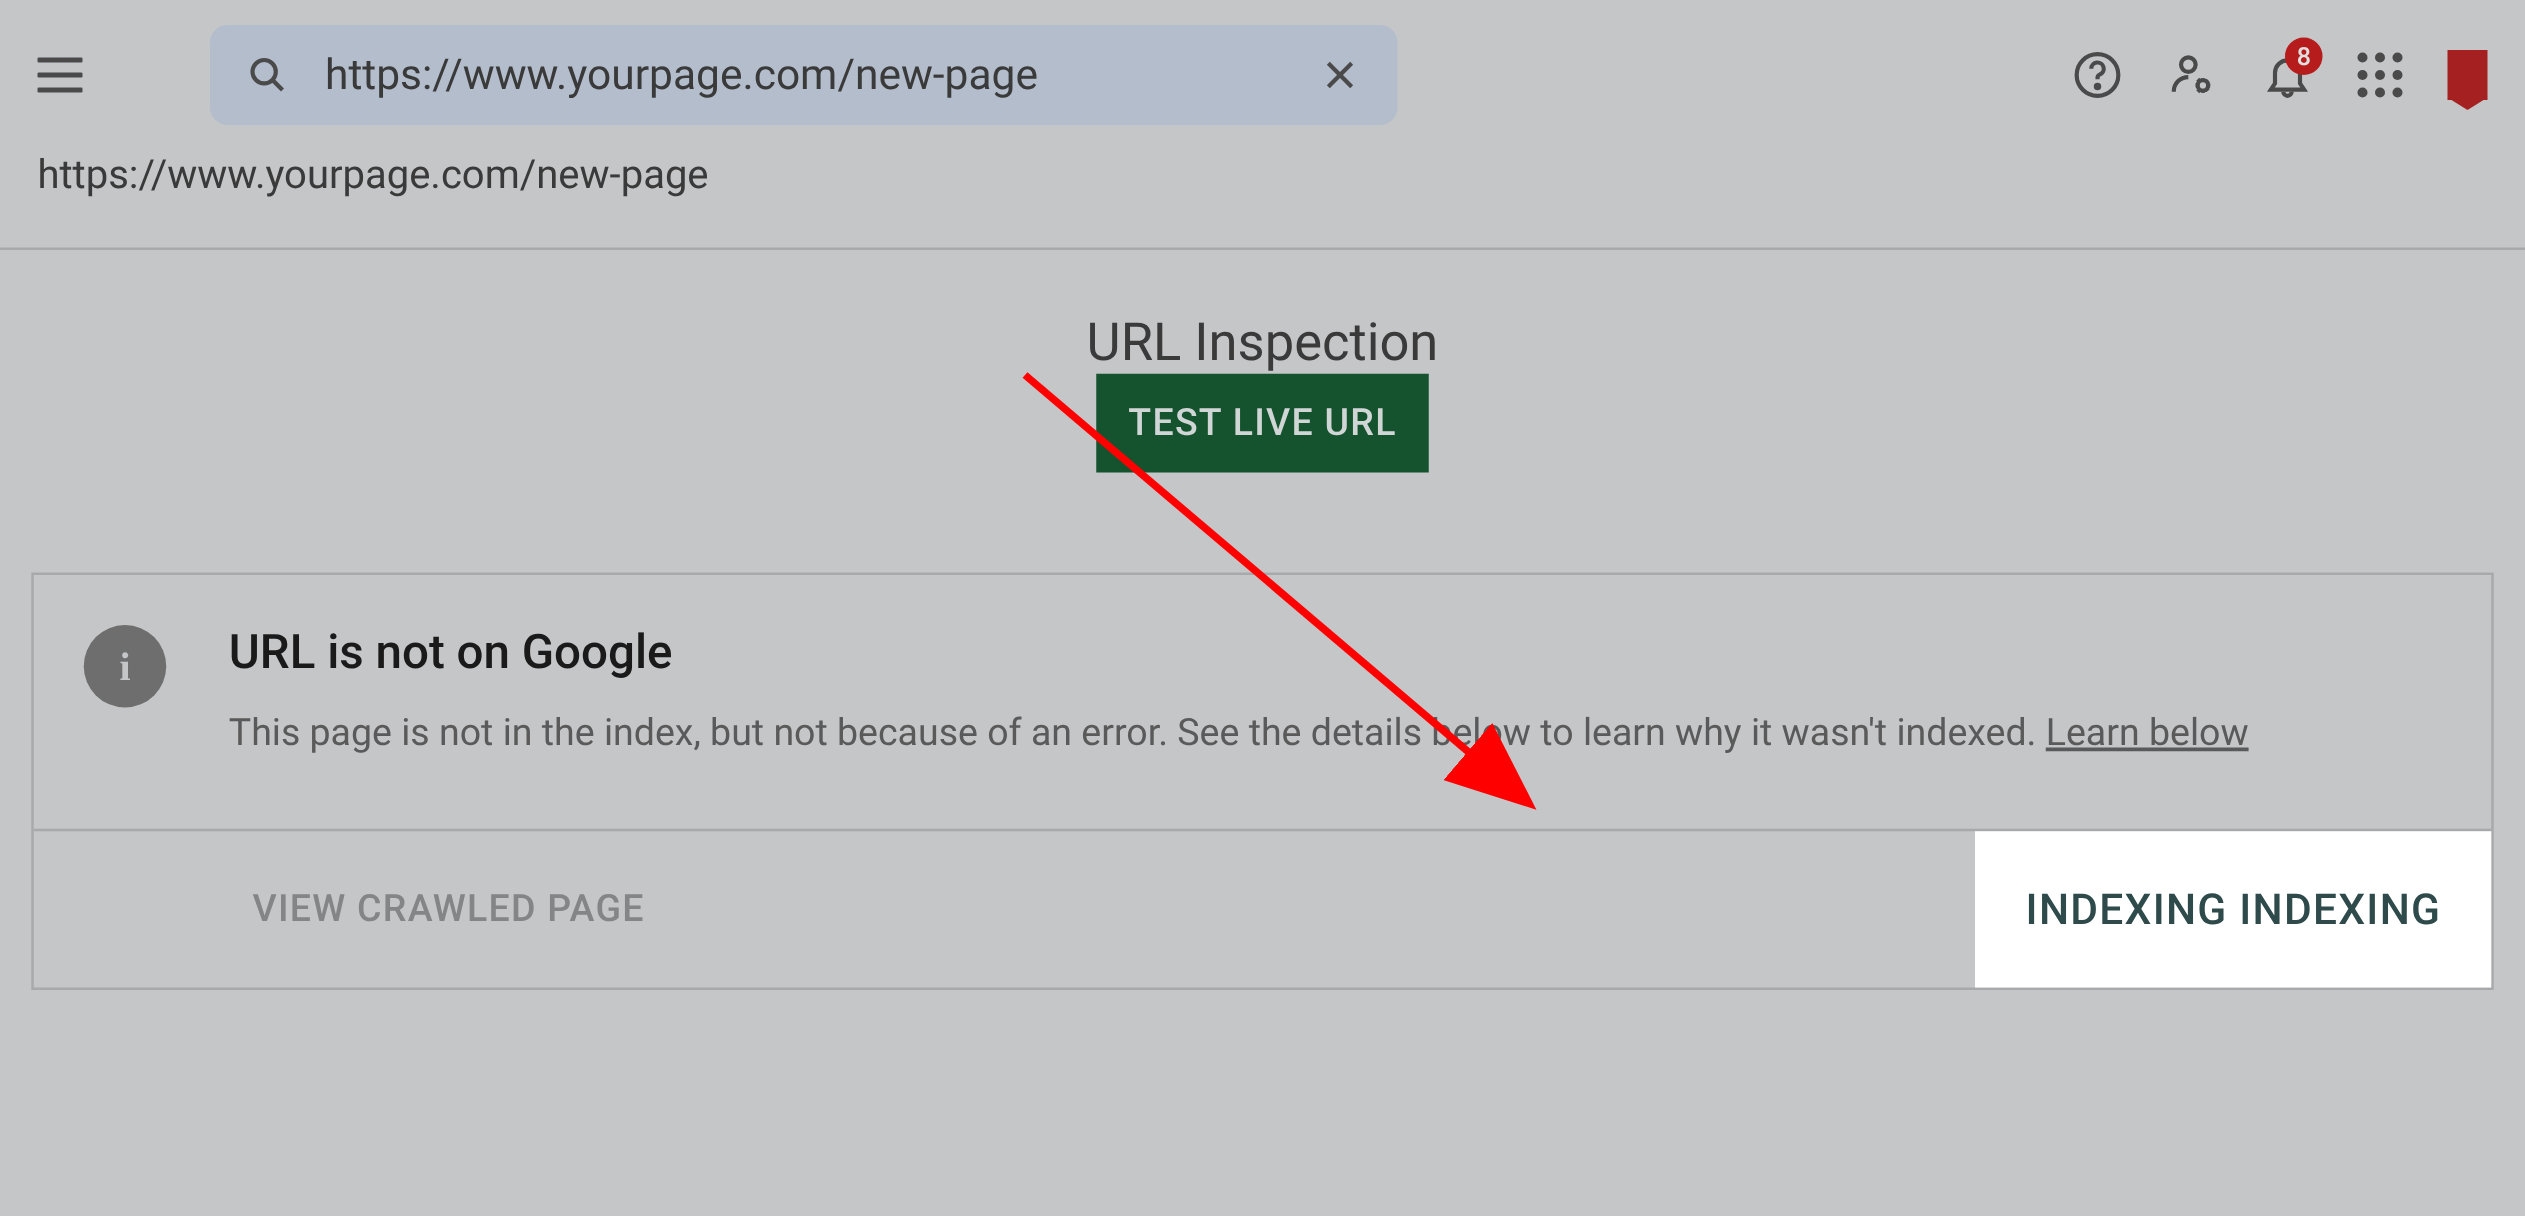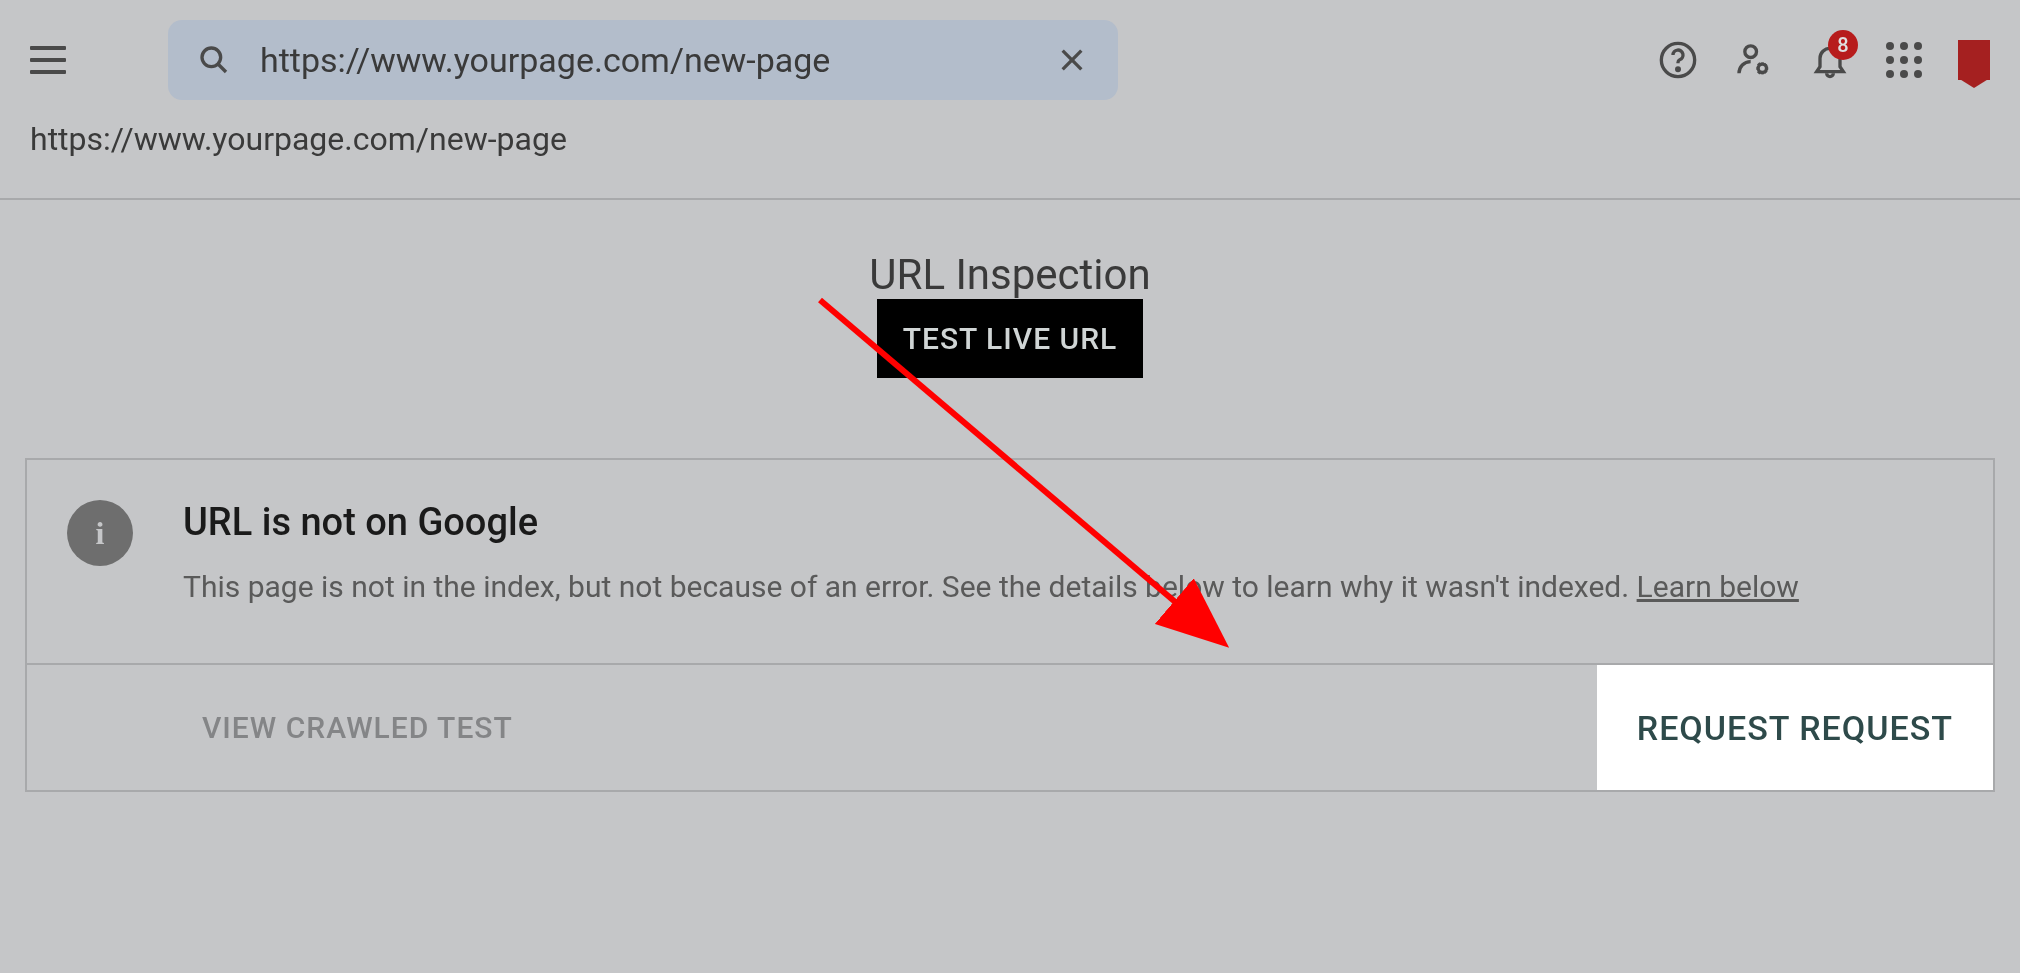--- a/index.html
+++ b/index.html
@@ -144,21 +144,21 @@
       justify-content: space-between;
       padding: 50px 30px 80px 30px;
       flex-direction: column;
     }
     .section-title {
       font-size: 42px;
       font-weight: 400;
       color: #3a3a3a;
     }
     .test-button {
-      background: #000000;
+      background: #14532d;
       color: #d0d5d5;
       border: none;
       padding: 22px 26px;
       font-size: 30px;
       font-weight: 500;
       letter-spacing: 1px;
       cursor: pointer;
       font-family: inherit;
     }
     .card {
@@ -315,23 +315,23 @@
   <div class="card-top">
     <div class="info-circle">i</div>
     <div class="card-content">
       <h2 class="card-title">URL is not on Google</h2>
       <p class="card-desc">
         <span>This page is not in the index, but not because of an error. See the details below to learn why it wasn't indexed. </span><span class="learn-link">Learn below</span>
       </p>
     </div>
   </div>
   <div class="card-bottom">
-    <span class="view-crawled">VIEW CRAWLED TEST</span>
+    <span class="view-crawled">VIEW CRAWLED PAGE</span>
     <span class="page-text">Page</span>
-    <div class="request-box">REQUEST REQUEST</div>
+    <div class="request-box">INDEXING INDEXING</div>
   </div>
 </div>
 
 <svg class="arrow-svg" width="450" height="400">
   <defs>
     <marker id="arrowhead" markerWidth="12" markerHeight="10" refX="10" refY="5" orient="auto">
       <polygon points="0 0, 12 5, 0 10" fill="#ff0000"></polygon>
     </marker>
   </defs>
   <line x1="10" y1="10" x2="410" y2="350" stroke="#ff0000" stroke-width="6" marker-end="url(#arrowhead)"></line>

